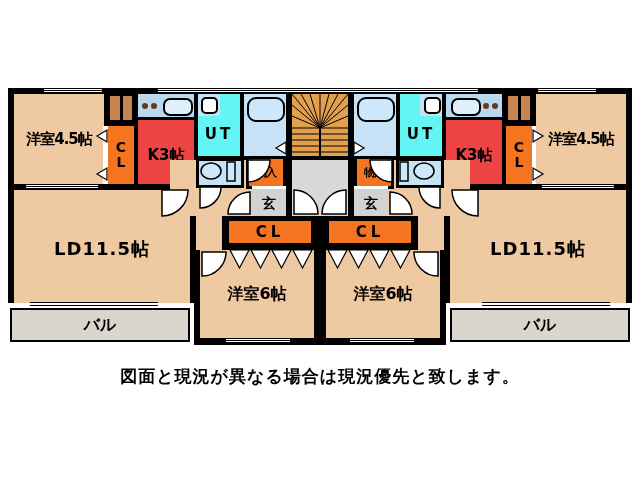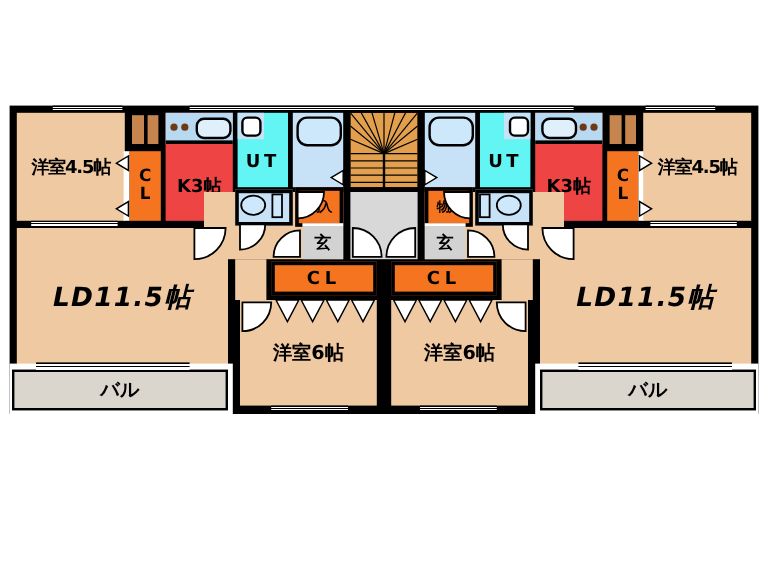--- a/index.html
+++ b/index.html
@@ -11,21 +11,21 @@
   .tan{background:#EFC9A1;}
   .orange{background:#F4741F;}
   .yellow{background:#ef4444;}
   .cyan{background:#63F4F4;}
   .wet{background:#C7E1F6;}
   .gray{background:#D8D8D8;}
   .egray{background:#D2D2D2;}
   .balgray{background:#DAD6CE;}
   .lbl{font-weight:bold;color:#000;line-height:1;white-space:nowrap;}
   .lbl-room{font-size:15px;}
-  .lbl-big{font-size:22px;letter-spacing:1px;font-style:italic;}
+  .lbl-big{font-size:18px;letter-spacing:1px;}
   .lbl-mid{font-size:16px;}
   .lbl-sm{font-size:11px;letter-spacing:-1px;}
   .lbl-cl{font-size:14px;width:16px;word-break:break-all;text-align:center;line-height:1.05;white-space:normal;}
   .lbl-clw{font-size:15px;letter-spacing:4px;}
   .bordered{border:3px solid #000;}
   .thin-border{border:2px solid #000;}
   .counter{background:#B7D9F2;border-bottom:3px solid #000;position:absolute;}
   .sink{background:#DFF0FC;border:2px solid #000;border-radius:7px;position:absolute;}
   .tub{background:#CDE8FB;border:2px solid #000;border-radius:9px;position:absolute;}
   .washer{background:#fff;border:2px solid #000;border-radius:5px;position:absolute;}
@@ -244,13 +244,14 @@
     <g fill="#CDE8FB" stroke="#000" stroke-width="1.5">
       <rect x="227" y="162" width="8" height="19"></rect>
       <ellipse cx="211" cy="171" rx="10" ry="8"></ellipse>
     </g>
     <g fill="#CDE8FB" stroke="#000" stroke-width="1.5">
       <rect x="400" y="162" width="8" height="19"></rect>
       <ellipse cx="424" cy="171" rx="10" ry="8"></ellipse>
     </g>
   </svg>
 
+  <div class="disclaimer">図面と現況が異なる場合は現況優先と致します。</div>
 </div>
 
 </body></html>

